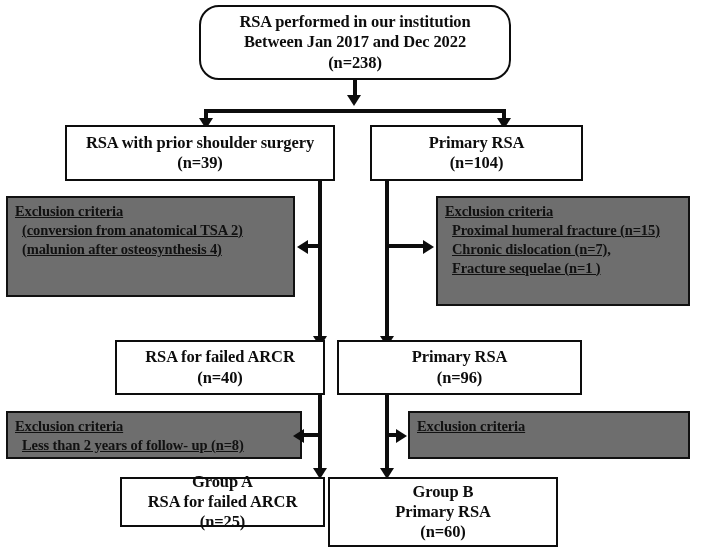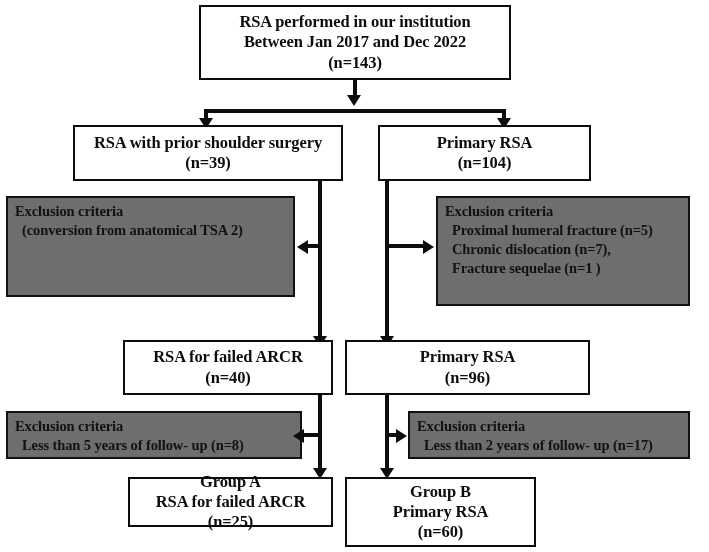--- a/index.html
+++ b/index.html
@@ -69,33 +69,33 @@
   }
   .arrow-r {
     position: absolute;
     width: 0; height: 0;
     border-top: 7px solid transparent;
     border-bottom: 7px solid transparent;
     border-left: 11px solid #0d0d0d;
   }
 
   
-  .fs-top  { font-size: 16.5px; }
-  .fs-box  { font-size: 16.5px; margin-left: 8px; }
-  .fs-gray { font-size: 14.5px; }
+  .fs-top  { font-size: 16.5px; border-radius: 20px; }
+  .fs-box  { font-size: 16.5px; }
+  .fs-gray { font-size: 14.5px; text-decoration: underline; }
 </style>
 </head>
 <body>
 
 <div id="flow">
 
   <div class="box fs-top" style="left:199px; top:5px; width:312px; height:75px;">
     <span class="ln">RSA performed in our institution</span>
     <span class="ln">Between Jan 2017 and Dec 2022</span>
-    <span class="ln">(n=143)</span>
+    <span class="ln">(n=238)</span>
   </div>
 
   <div class="v" style="left:353px; top:80px; height:17px;"></div>
   <div class="arrow-d" style="left:347px; top:95px;"></div>
 
   <div class="h" style="left:204px; top:109px; width:302px;"></div>
   <div class="v" style="left:204px; top:109px; height:12px;"></div>
   <div class="arrow-d" style="left:199px; top:118px;"></div>
   <div class="v" style="left:502px; top:109px; height:12px;"></div>
   <div class="arrow-d" style="left:497px; top:118px;"></div>
@@ -106,25 +106,26 @@
   </div>
 
   <div class="box fs-box" style="left:370px; top:125px; width:213px; height:56px;">
     <span class="ln">Primary RSA</span>
     <span class="ln">(n=104)</span>
   </div>
 
   <div class="gbox fs-gray" style="left:6px; top:196px; width:289px; height:101px;">
     <span class="ln">Exclusion criteria</span>
     <span class="ln ind">(conversion from anatomical TSA 2)</span>
+    <span class="ln ind">(malunion after osteosynthesis    4)</span>
   </div>
 
   <div class="gbox fs-gray" style="left:436px; top:196px; width:254px; height:110px;">
     <span class="ln">Exclusion criteria</span>
-    <span class="ln ind">Proximal humeral fracture (n=5)</span>
+    <span class="ln ind">Proximal humeral fracture (n=15)</span>
     <span class="ln ind">Chronic dislocation (n=7),</span>
     <span class="ln ind">Fracture sequelae (n=1 )</span>
   </div>
 
   <div class="v" style="left:318px; top:181px; height:160px;"></div>
   <div class="arrow-d" style="left:313px; top:336px;"></div>
   <div class="h" style="left:308px; top:244px; width:14px;"></div>
   <div class="arrow-l" style="left:297px; top:240px;"></div>
 
   <div class="v" style="left:385px; top:181px; height:160px;"></div>
@@ -137,43 +138,42 @@
     <span class="ln">(n=40)</span>
   </div>
 
   <div class="box fs-box" style="left:337px; top:340px; width:245px; height:55px;">
     <span class="ln">Primary RSA</span>
     <span class="ln">(n=96)</span>
   </div>
 
   <div class="gbox fs-gray" style="left:6px; top:411px; width:296px; height:48px;">
     <span class="ln">Exclusion criteria</span>
-    <span class="ln ind">Less than 5 years of follow- up  (n=8)</span>
+    <span class="ln ind">Less than 2 years of follow- up  (n=8)</span>
   </div>
 
   <div class="gbox fs-gray" style="left:408px; top:411px; width:282px; height:48px;">
     <span class="ln">Exclusion criteria</span>
-    <span class="ln ind">Less than 2 years of follow- up  (n=17)</span>
   </div>
 
   <div class="v" style="left:318px; top:395px; height:78px;"></div>
   <div class="arrow-d" style="left:313px; top:468px;"></div>
   <div class="h" style="left:304px; top:433px; width:16px;"></div>
   <div class="arrow-l" style="left:293px; top:429px;"></div>
 
   <div class="v" style="left:385px; top:395px; height:78px;"></div>
   <div class="arrow-d" style="left:380px; top:468px;"></div>
   <div class="h" style="left:387px; top:433px; width:11px;"></div>
   <div class="arrow-r" style="left:396px; top:429px;"></div>
 
   <div class="box fs-box" style="left:120px; top:477px; width:205px; height:50px;">
     <span class="ln">Group A</span>
     <span class="ln">RSA for failed ARCR</span>
     <span class="ln">(n=25)</span>
   </div>
 
-  <div class="box fs-box" style="left:337px; top:477px; width:191px; height:70px;">
+  <div class="box fs-box" style="left:328px; top:477px; width:230px; height:70px;">
     <span class="ln">Group B</span>
     <span class="ln">Primary RSA</span>
     <span class="ln">(n=60)</span>
   </div>
 
 </div>
 
 </body></html>

